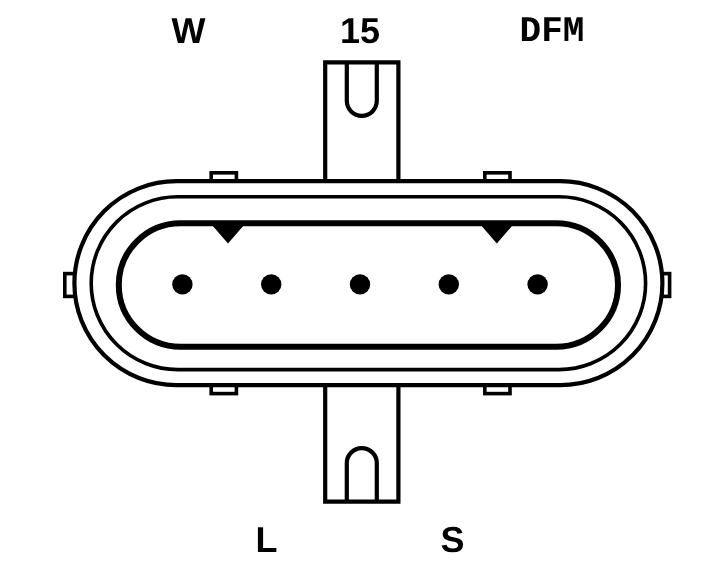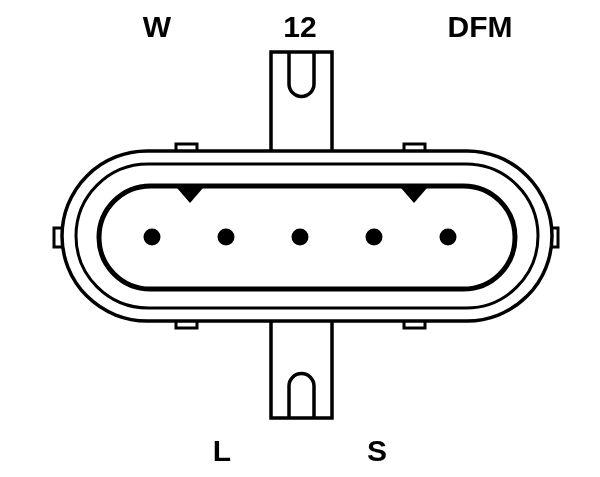--- a/index.html
+++ b/index.html
@@ -51,17 +51,17 @@
       <circle cx="152" cy="237" r="8.5" fill="#000000"></circle>
       <circle cx="226" cy="237" r="8.5" fill="#000000"></circle>
       <circle cx="300" cy="237" r="8.5" fill="#000000"></circle>
       <circle cx="374" cy="237" r="8.5" fill="#000000"></circle>
       <circle cx="448" cy="237" r="8.5" fill="#000000"></circle>
       <polygon points="177,188 203,188 190,203" fill="#000000"></polygon>
       <polygon points="401,188 427,188 414,203" fill="#000000"></polygon>
     </svg>
 
   <span class="label" style="left: 157px; top: 27px;">W</span>
-  <span class="label" style="left: 300px; top: 27px;">12</span>
-  <span class="label" style="left: 480px; top: 27px;">DFM</span>
+  <span class="label" style="left: 300px; top: 27px;">15</span>
+  <span class="label" style="left: 460px; top: 27px; font-family: Liberation Mono, monospace;">DFM</span>
   <span class="label" style="left: 222px; top: 451px;">L</span>
   <span class="label" style="left: 377px; top: 451px;">S</span>
 </div>
 
 </body></html>

